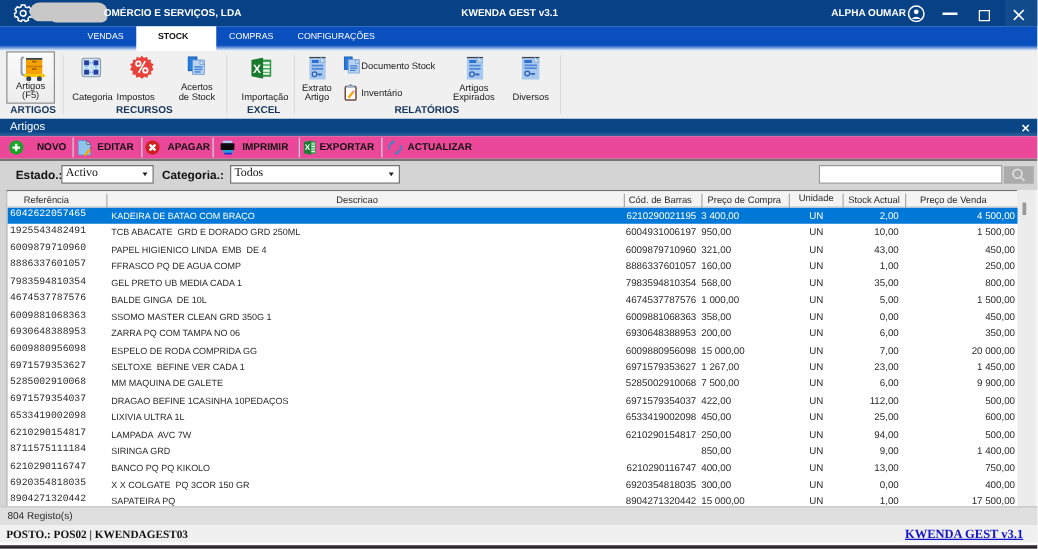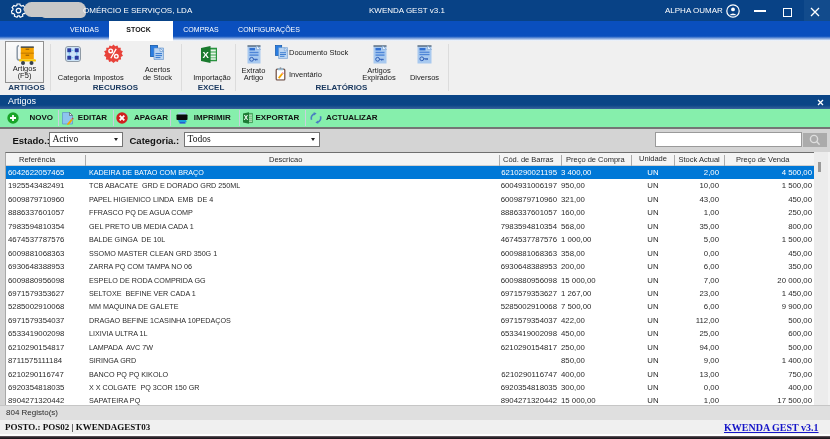--- a/index.html
+++ b/index.html
@@ -2,21 +2,21 @@
 <html><head>
 <meta charset="utf-8">
 <style>
 * { margin:0; padding:0; box-sizing:border-box; }
 html,body { width:830px; height:439px; overflow:hidden; }
 body { font-family:"Liberation Sans", sans-serif; position:relative; background:#f0f0f0; }
 .abs { position:absolute; }
 
 
 #titlebar { left:0; top:0; width:830px; height:21px; background:#084286; }
-#titlebar .t { color:#fff; font-size:8px; line-height:21px; white-space:nowrap; }
+#titlebar .t { color:#fff; font-size:8px; line-height:21px; white-space:nowrap;font-weight:bold; }
 #blob { left:24px; top:2px; width:62px; height:15px; background:#c8c8c8; border-radius:8px; }
 #blob2 { left:40px; top:8px; width:46px; height:10px; background:#c8c8c8; border-radius:6px; }
 #closebg { left:804px; top:0; width:26px; height:21px; background:#124b8c; }
 
 
 #tabbar { left:0; top:21px; width:830px; height:20px;
   background:linear-gradient(180deg,#0a4fbe 0%,#0a4fbe 76%,#eef3fb 98%); }
 .tab { position:absolute; top:0; height:20px; color:#fff; font-size:7px; font-weight:normal; line-height:17px; text-align:center; }
 #tab-active { left:109px; width:64px; background:#fff; color:#111; font-weight:bold; padding-right:5px; }
 
@@ -26,21 +26,21 @@
 .glabel { position:absolute; top:42px; height:9px; font-size:8px; font-weight:bold; color:#17365d; text-align:center; line-height:9px; }
 .ilabel { position:absolute; font-size:7.5px; color:#1a1a1a; text-align:center; line-height:7.5px; white-space:nowrap; }
 #f5box { left:5px; top:0px; width:39px; height:41.5px; border:1px solid #919191; background:linear-gradient(180deg,#fafafa,#ededed); }
 
 
 #phead { left:0; top:95px; width:830px; height:14px;
   background:linear-gradient(180deg,#0a4586 0%,#0a4586 72%,#38639c 100%); }
 #phead .t { color:#fff; font-size:9px; line-height:13px; }
 
 
-#toolbar { left:0; top:109px; width:830px; height:18px; background:#86efac; }
+#toolbar { left:0; top:109px; width:830px; height:18px; background:#ec4899; }
 .tsep { position:absolute; top:1px; width:1px; height:16px; background:#c9d1dd; }
 .tlabel { position:absolute; top:0; height:18px; font-size:8px; font-weight:bold; color:#111; line-height:18px; white-space:nowrap; }
 #groove { left:0; top:127px; width:830px; height:1.5px; background:#757575; }
 
 
 #filterbar { left:0; top:128.5px; width:830px; height:23.5px; background:#d4d4d4; }
 .flabel { position:absolute; font-size:9.5px; font-weight:bold; color:#111; }
 .combo { position:absolute; top:3.5px; height:14.5px; background:#fff; border:1px solid #747474; font-family:"Liberation Serif",serif; font-size:9.5px; color:#111; line-height:12.5px; padding-left:3px; }
 .combo .arr { position:absolute; right:0; top:0; width:11px; height:12.5px; }
 .combo .arr:after { content:""; position:absolute; left:3px; top:4.5px; border-left:2.6px solid transparent; border-right:2.6px solid transparent; border-top:3.6px solid #222; }
@@ -50,21 +50,21 @@
 
 #grid { left:5px; top:151.5px; width:808.5px; height:253.5px; background:#fff; border-left:1px solid #a8a8a8; border-top:1px solid #6f6f6f; }
 #ghead { position:absolute; left:0; top:0; width:808.5px; height:13.5px; background:#f4f4f4; border-bottom:1px solid #d0d0d0; }
 .hsep { position:absolute; top:2px; width:1px; height:11px; background:#ababab; }
 .hl { position:absolute; top:0; height:15px; font-size:7.5px; color:#2a2a2a; line-height:13.5px; white-space:nowrap; }
 #gbody { position:absolute; left:0; top:13.5px; width:808.5px; height:239px; overflow:hidden; }
 .row { position:relative; width:808.5px; height:13.45px; }
 .row.sel { background:#0078d7; color:#fff; }
 .row span { position:absolute; top:0; font-size:7.8px; line-height:13.45px; color:#2a2a2a; white-space:pre; }
 .row.sel span { color:#fff; }
-.c1 { left:2px; }
+.c1 { left:2px;font-family:Liberation Mono, monospace; }
 .c2 { left:83px; font-size:7.2px !important; }
 .c3 { left:493px; width:58px; text-align:right; }
 .c4 { left:555px; width:69px; }
 .c5 { left:626px; width:42px; text-align:center; }
 .c6 { left:669px; width:44px; text-align:right; }
 .c7 { left:718px; width:88px; text-align:right; }
 #vscroll { left:813.5px; top:152px; width:14px; height:252.5px; background:#ececec; }
 #vthumb { left:817.5px; top:162px; width:3px; height:10px; background:#999; }
 #rightstrip { left:827.5px; top:152px; width:2.5px; height:252.5px; background:#f3f3f3; }
 #leftstrip { left:0px; top:152px; width:5px; height:253px; background:#d4d4d4; }

